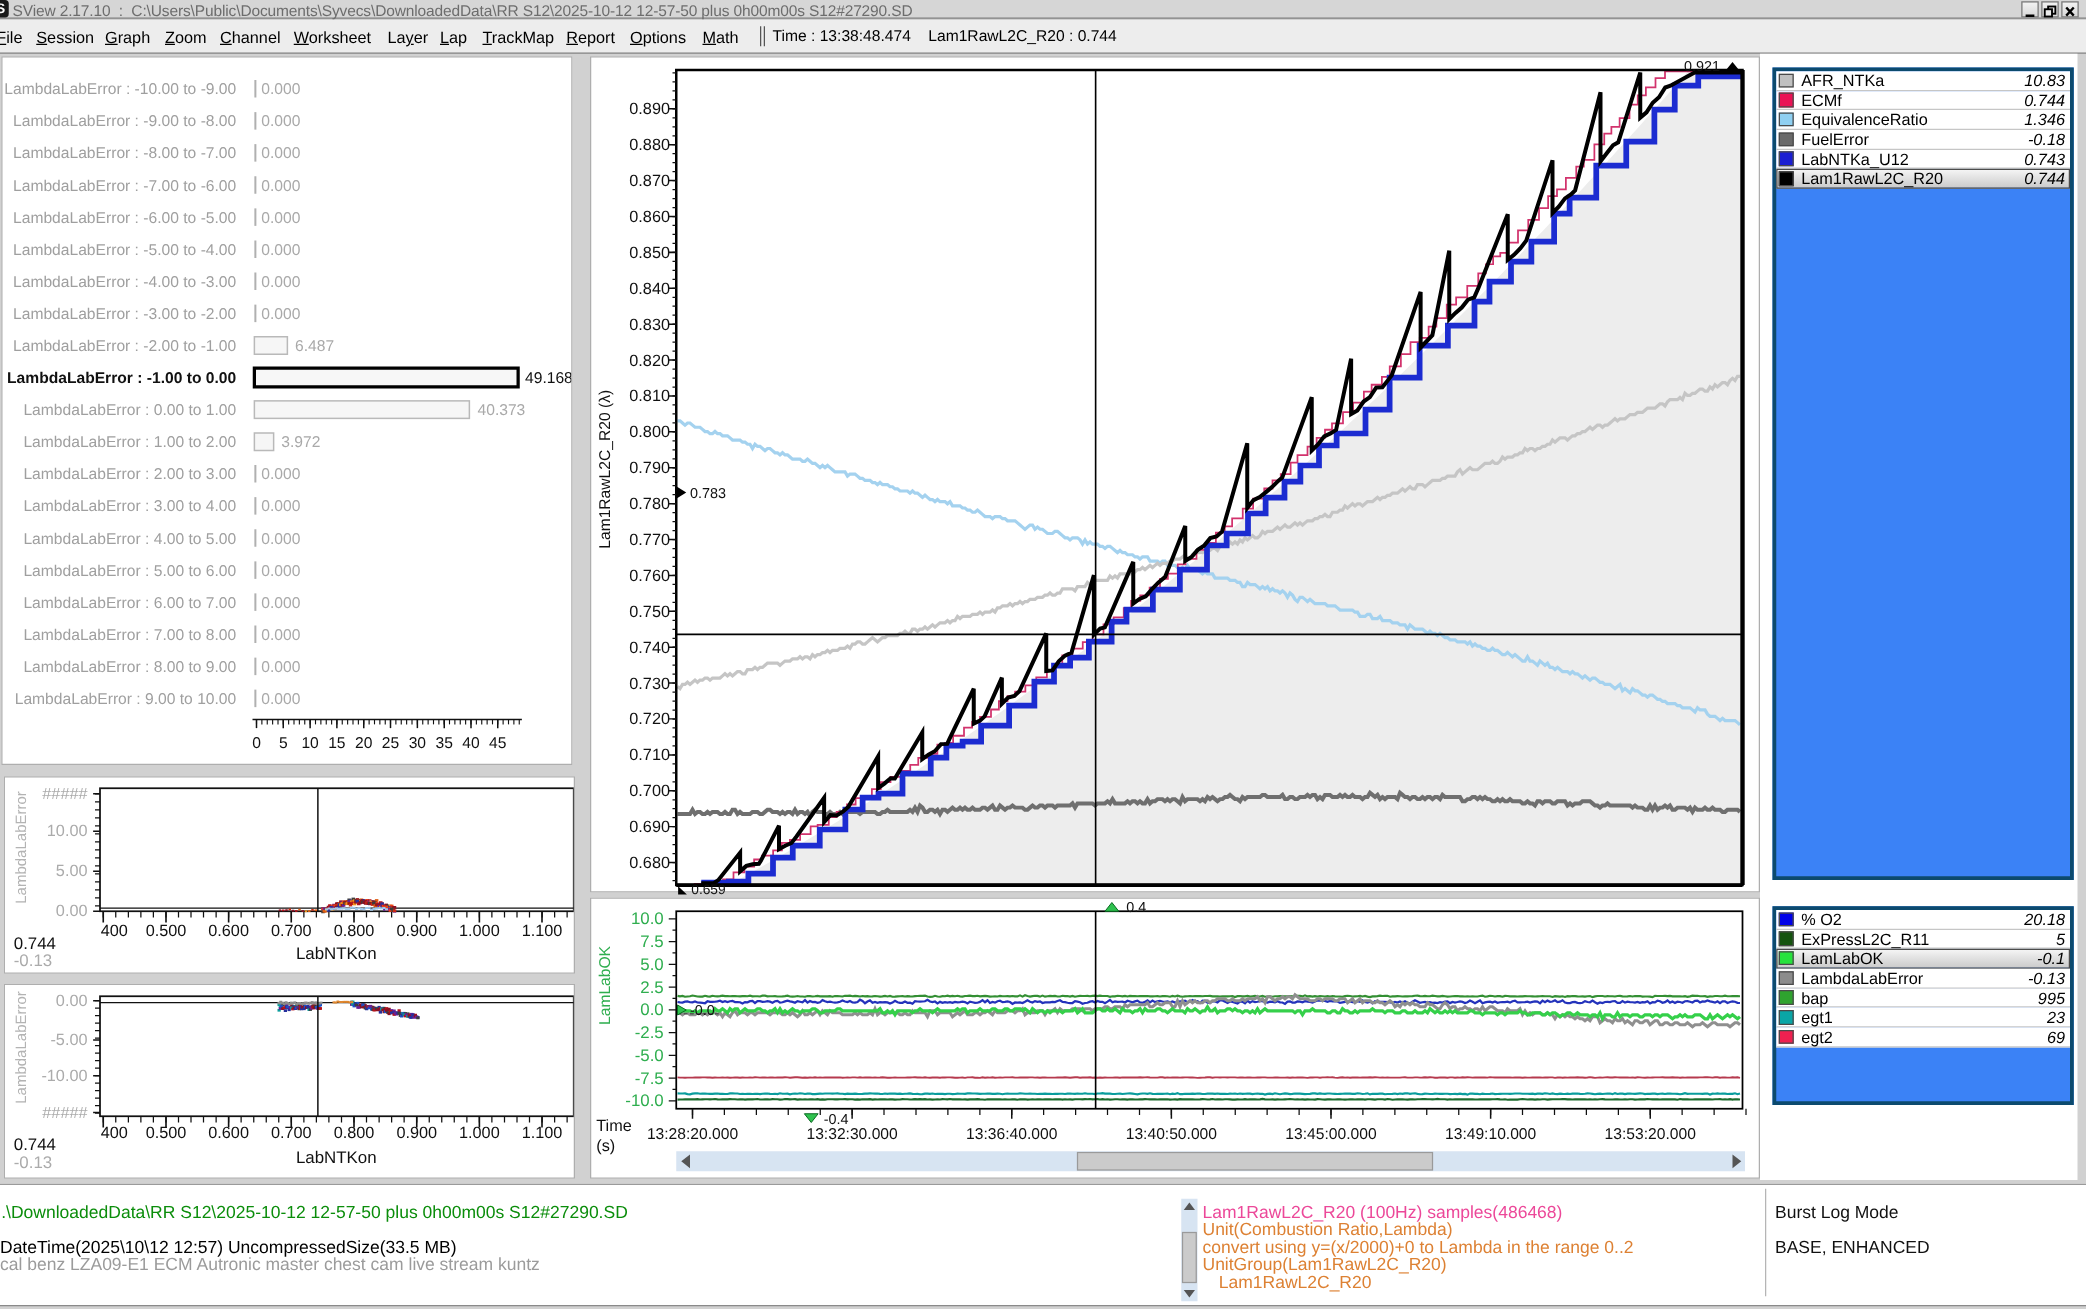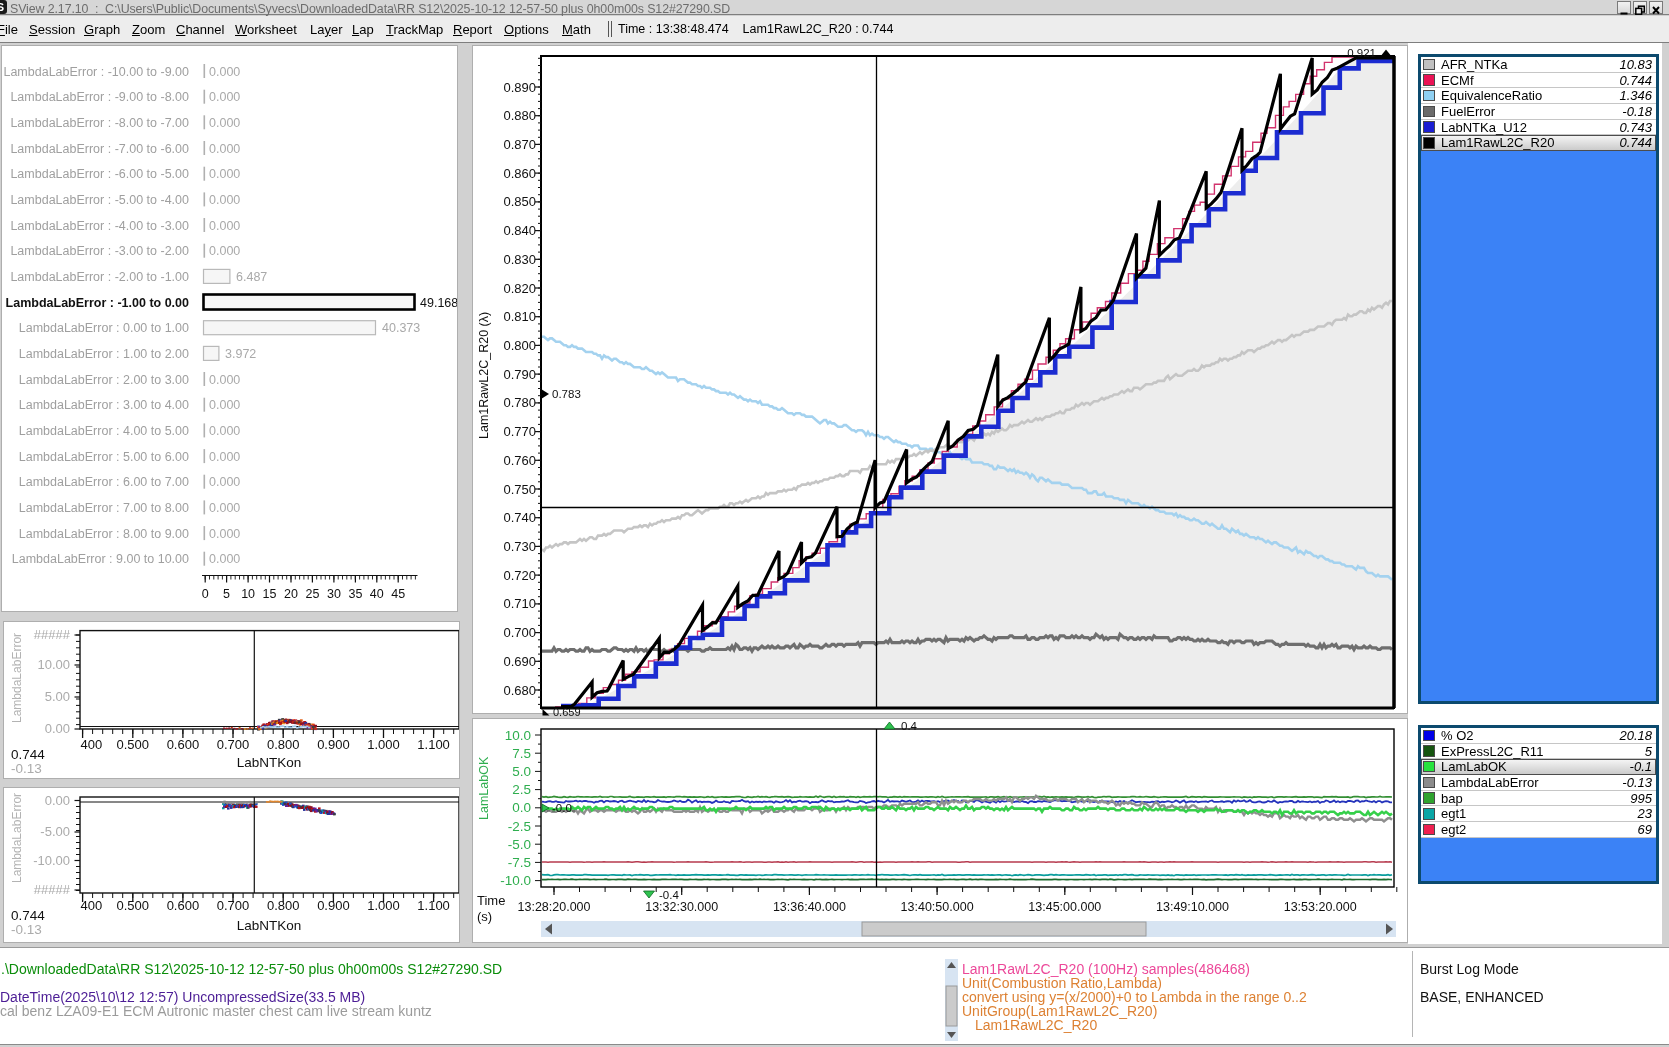--- a/index.html
+++ b/index.html
@@ -1112,21 +1112,21 @@
       <span class="lval">23</span>
     </div>
 <div class="lrow">
       <span class="sw" style="background:#ef2050"></span>
       <span class="lname">egt2</span>
       <span class="lval">69</span>
     </div>
   </div>
 <div class="abs" style="left:0; top:947px; width:1669px; height:97px; background:#fff; border-top:1px solid #9a9a9a;">
 <div class="stxt" style="left:1px; top:13px; color:#0b8d0b">.\DownloadedData\RR S12\2025-10-12 12-57-50 plus 0h00m00s S12#27290.SD</div>
-<div class="stxt" style="left:0px; top:41px; color:#4c1d95">DateTime(2025\10\12 12:57) UncompressedSize(33.5 MB)</div>
+<div class="stxt" style="left:0px; top:41px; color:#000000">DateTime(2025\10\12 12:57) UncompressedSize(33.5 MB)</div>
 <div class="stxt" style="left:0px; top:55px; color:#9b9b9b">cal benz LZA09-E1 ECM Autronic master chest cam live stream kuntz</div>
 <div class="abs" style="left:945px; top:11px; width:13px; height:82px; background:#d7e4f2;">
 <svg width="13" height="82">
         <polygon points="2,9 11,9 6.5,3" fill="#555"></polygon>
         <polygon points="2,73 11,73 6.5,79" fill="#555"></polygon>
 <rect x="1" y="27" width="11" height="40" fill="#cbcbcb" stroke="#9a9a9a" stroke-width="1"></rect>
       </svg></div>
 <div class="stxt" style="left:962px; top:13px; color:#ec4899">Lam1RawL2C_R20 (100Hz) samples(486468)</div>
 <div class="stxt" style="left:962px; top:27px; color:#dd8133">Unit(Combustion Ratio,Lambda)</div>
 <div class="stxt" style="left:962px; top:41px; color:#dd8133">convert using y=(x/2000)+0 to Lambda in the range 0..2</div>

